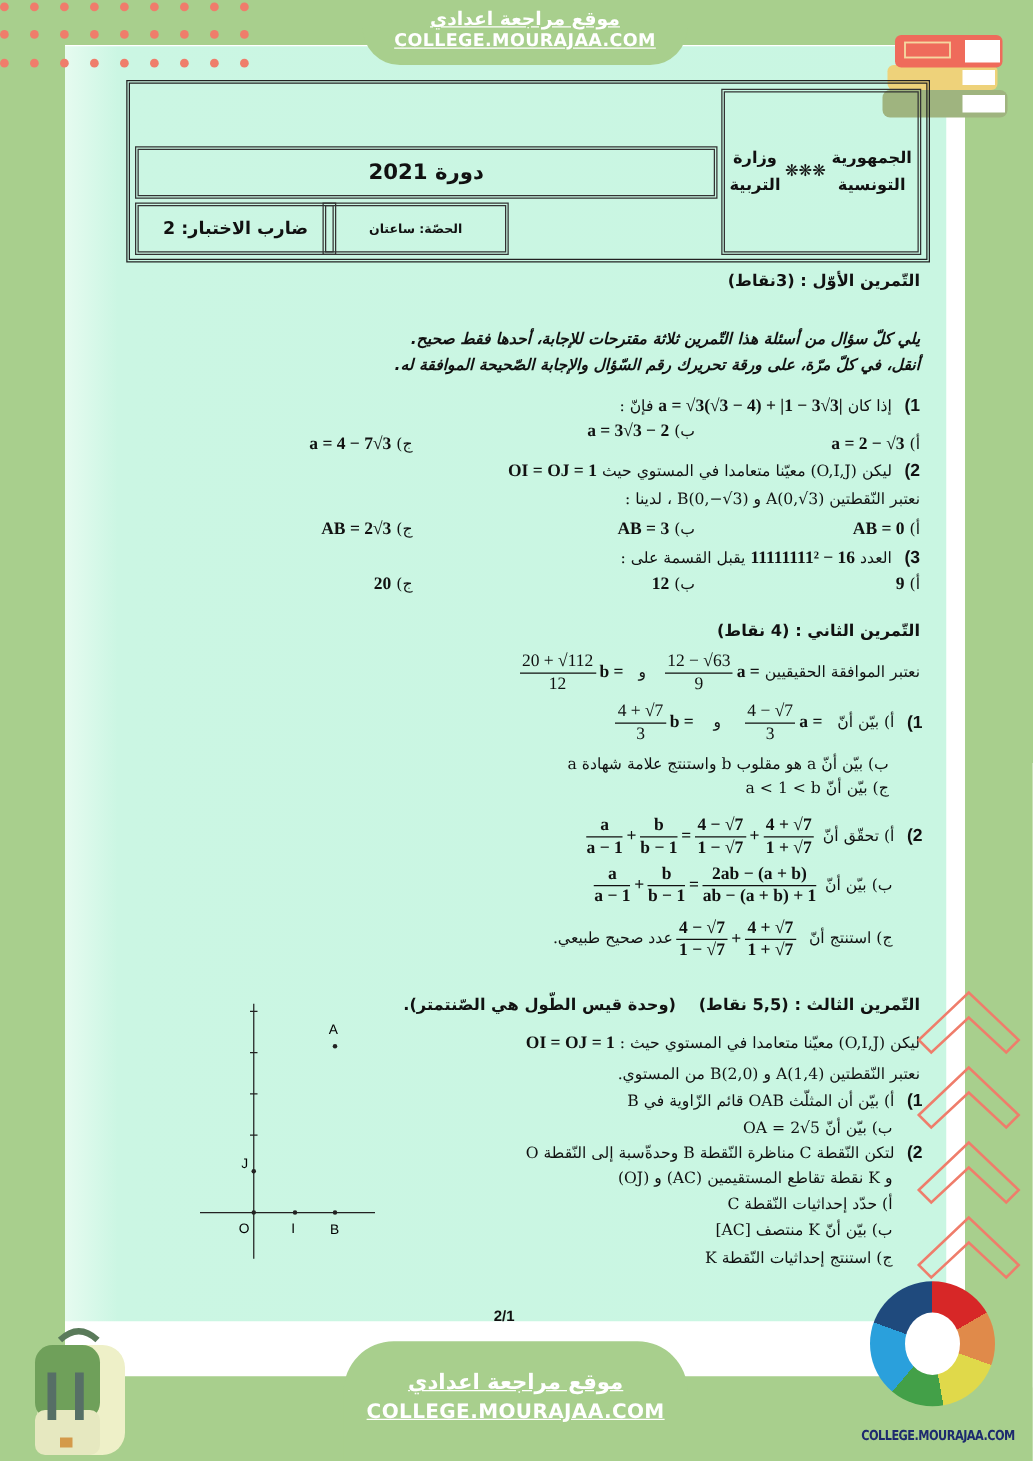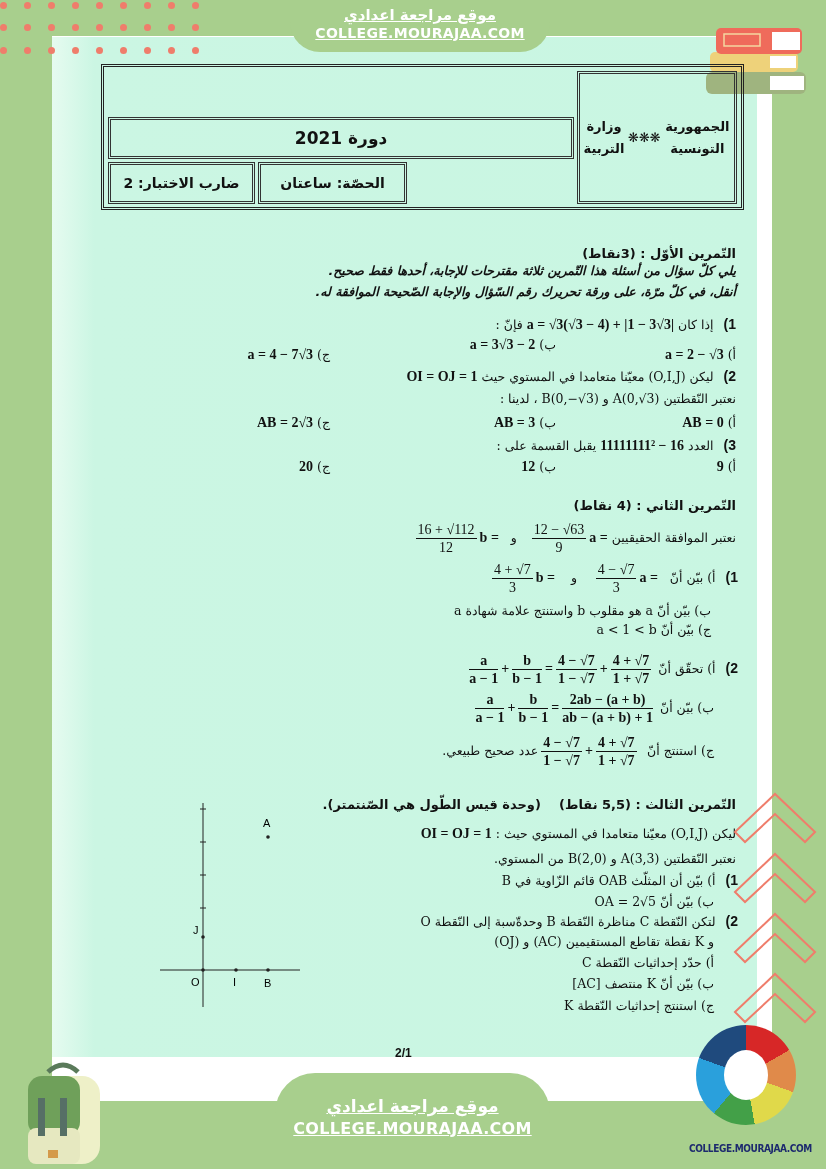--- a/index.html
+++ b/index.html
@@ -34,22 +34,22 @@
   .bottom-tab .ar { font-size:17px; text-decoration:underline; margin-top:22px; direction:rtl; line-height:22px;}
   .bottom-tab .en { font-size:16px; text-decoration:underline; line-height:24px; letter-spacing:0.3px;}
   .page-num { position:absolute; left:395px; top:1046px; font-family:"Liberation Sans",sans-serif; font-weight:bold; font-size:12px; }
 
   
   .hdr { position:absolute; left:101px; top:64px; width:643px; height:146px; border:3px double #222; box-sizing:border-box; }
   .hdr .cell { position:absolute; border:3px double #333; box-sizing:border-box; display:flex; align-items:center; justify-content:center; direction:rtl; font-family:"DejaVu Sans",sans-serif; font-weight:bold; }
   .c-title { left:4px; top:4px; width:466px; height:43px; font-size:17px; }
   .c-year  { left:4px; top:50px; width:466px; height:42px; font-size:17px; }
   .c-sub   { left:306px; top:95px; width:164px; height:42px; font-size:14px; }
-  .c-dur   { left:154px; top:95px; width:149px; height:42px; font-size:14px; }
-  .c-coef  { left:4px;  top:95px; width:147px; height:42px; font-size:14px; }
+  .c-dur   { left:154px; top:95px; width:149px; height:42px; font-size:10px; }
+  .c-coef  { left:4px;  top:95px; width:161px; height:42px; font-size:14px; }
   .c-rep   { left:473px; top:4px; width:160px; height:133px; flex-direction:row; font-size:13px; font-weight:bold; line-height:22px; }
   .c-rep span { display:block; text-align:center; }
 
   .rtl { direction:rtl; position:absolute; right:90px; font-family:"DejaVu Serif",serif; font-size:12.5px; white-space:nowrap; }
   .h-ex { font-family:"DejaVu Sans",sans-serif; font-weight:bold; font-size:13px; }
   .instr { font-family:"DejaVu Sans",sans-serif; font-weight:bold; font-style:italic; font-size:12.5px; }
   .num { font-family:"Liberation Sans",sans-serif; font-weight:bold; font-size:14px; margin-left:6px; }
   .opt { position:absolute; direction:rtl; font-size:12.5px; font-family:"DejaVu Serif",serif; white-space:nowrap; }
   .math { direction:ltr; unicode-bidi:embed; font-family:"Liberation Serif",serif; font-size:14px;font-weight:bold; }
 
@@ -118,21 +118,21 @@
   <div class="cell c-year">دورة 2021</div>
   <div class="cell c-dur">الحصّة: ساعتان</div>
   <div class="cell c-coef">ضارب الاختبار: 2</div>
   <div class="cell c-rep">
     <span>الجمهورية التونسية</span>
     <span>❋❋❋</span>
     <span>وزارة التربية</span>
   </div>
 </div>
 
-<div class="rtl h-ex" style="top:246px">التّمرين الأوّل : (3نقاط)</div>
+<div class="rtl h-ex" style="top:218px">التّمرين الأوّل : (3نقاط)</div>
 <div class="rtl instr" style="top:263px">يلي كلّ سؤال من أسئلة هذا التّمرين ثلاثة مقترحات للإجابة، أحدها فقط صحيح.</div>
 <div class="rtl instr" style="top:284px">أنقل، في كلّ مرّة، على ورقة تحريرك رقم السّؤال والإجابة الصّحيحة الموافقة له.</div>
 
 <div class="rtl" style="top:316px">
   <span class="num">1)</span>
   <span>إذا كان</span>
   <span class="math">a = √3(√3 − 4) + |1 − 3√3|</span>
   <span>فإنّ :</span>
 </div>
 <div class="opt" style="right:90px;top:347px"><span>أ)</span> <span class="math">a = 2 − √3</span></div>
@@ -157,21 +157,21 @@
 </div>
 <div class="opt" style="right:90px;top:459px"><span>أ)</span> <span class="math">9</span></div>
 <div class="opt" style="right:270px;top:459px"><span>ب)</span> <span class="math">12</span></div>
 <div class="opt" style="right:496px;top:459px"><span>ج)</span> <span class="math">20</span></div>
 
 <div class="rtl h-ex" style="top:498px">التّمرين الثاني : (4 نقاط)</div>
 <div class="rtl" style="top:521px">
   <span>نعتبر الموافقة الحقيقيين</span>
   <span class="math">a =</span><span class="frac"><span class="n">12 − √63</span><span class="d">9</span></span>
   &nbsp;&nbsp;<span>و</span>&nbsp;&nbsp;
-  <span class="math">b =</span><span class="frac"><span class="n">16 + √112</span><span class="d">12</span></span>
+  <span class="math">b =</span><span class="frac"><span class="n">20 + √112</span><span class="d">12</span></span>
 </div>
 
 <div class="rtl" style="top:561px;right:88px">
   <span class="num">1)</span>
   <span>أ) بيّن أنّ</span>
   &nbsp;&nbsp;<span class="math">a =</span><span class="frac"><span class="n">4 − √7</span><span class="d">3</span></span>
   &nbsp;&nbsp;&nbsp;<span>و</span>&nbsp;&nbsp;&nbsp;
   <span class="math">b =</span><span class="frac"><span class="n">4 + √7</span><span class="d">3</span></span>
 </div>
 <div class="rtl" style="top:603px;right:115px">ب) بيّن أنّ a هو مقلوب b واستنتج علامة شهادة a</div>
@@ -199,21 +199,21 @@
 </div>
 
 <div class="rtl h-ex" style="top:797px">
   <span>التّمرين الثالث : (5,5 نقاط)</span>&nbsp;&nbsp;&nbsp;
   <span>(وحدة قيس الطّول هي الصّنتمتر).</span>
 </div>
 <div class="rtl" style="top:826px">
   <span>ليكن (O,I,J) معيّنا متعامدا في المستوي حيث :</span>
   <span class="math">OI = OJ = 1</span>
 </div>
-<div class="rtl" style="top:851px">نعتبر النّقطتين A(3,3) و B(2,0) من المستوي.</div>
+<div class="rtl" style="top:851px">نعتبر النّقطتين A(1,4) و B(2,0) من المستوي.</div>
 <div class="rtl" style="top:872px;right:88px">
   <span class="num">1)</span>
   <span>أ) بيّن أن المثلّث OAB قائم الزّاوية في B</span>
 </div>
 <div class="rtl" style="top:894px;right:112px">ب) بيّن أنّ OA = 2√5</div>
 <div class="rtl" style="top:913px;right:88px">
   <span class="num">2)</span>
   <span>لتكن النّقطة C مناظرة النّقطة B وحدةّسبة إلى النّقطة O</span>
 </div>
 <div class="rtl" style="top:934px;right:112px">و K نقطة تقاطع المستقيمين (AC) و (OJ)</div>

